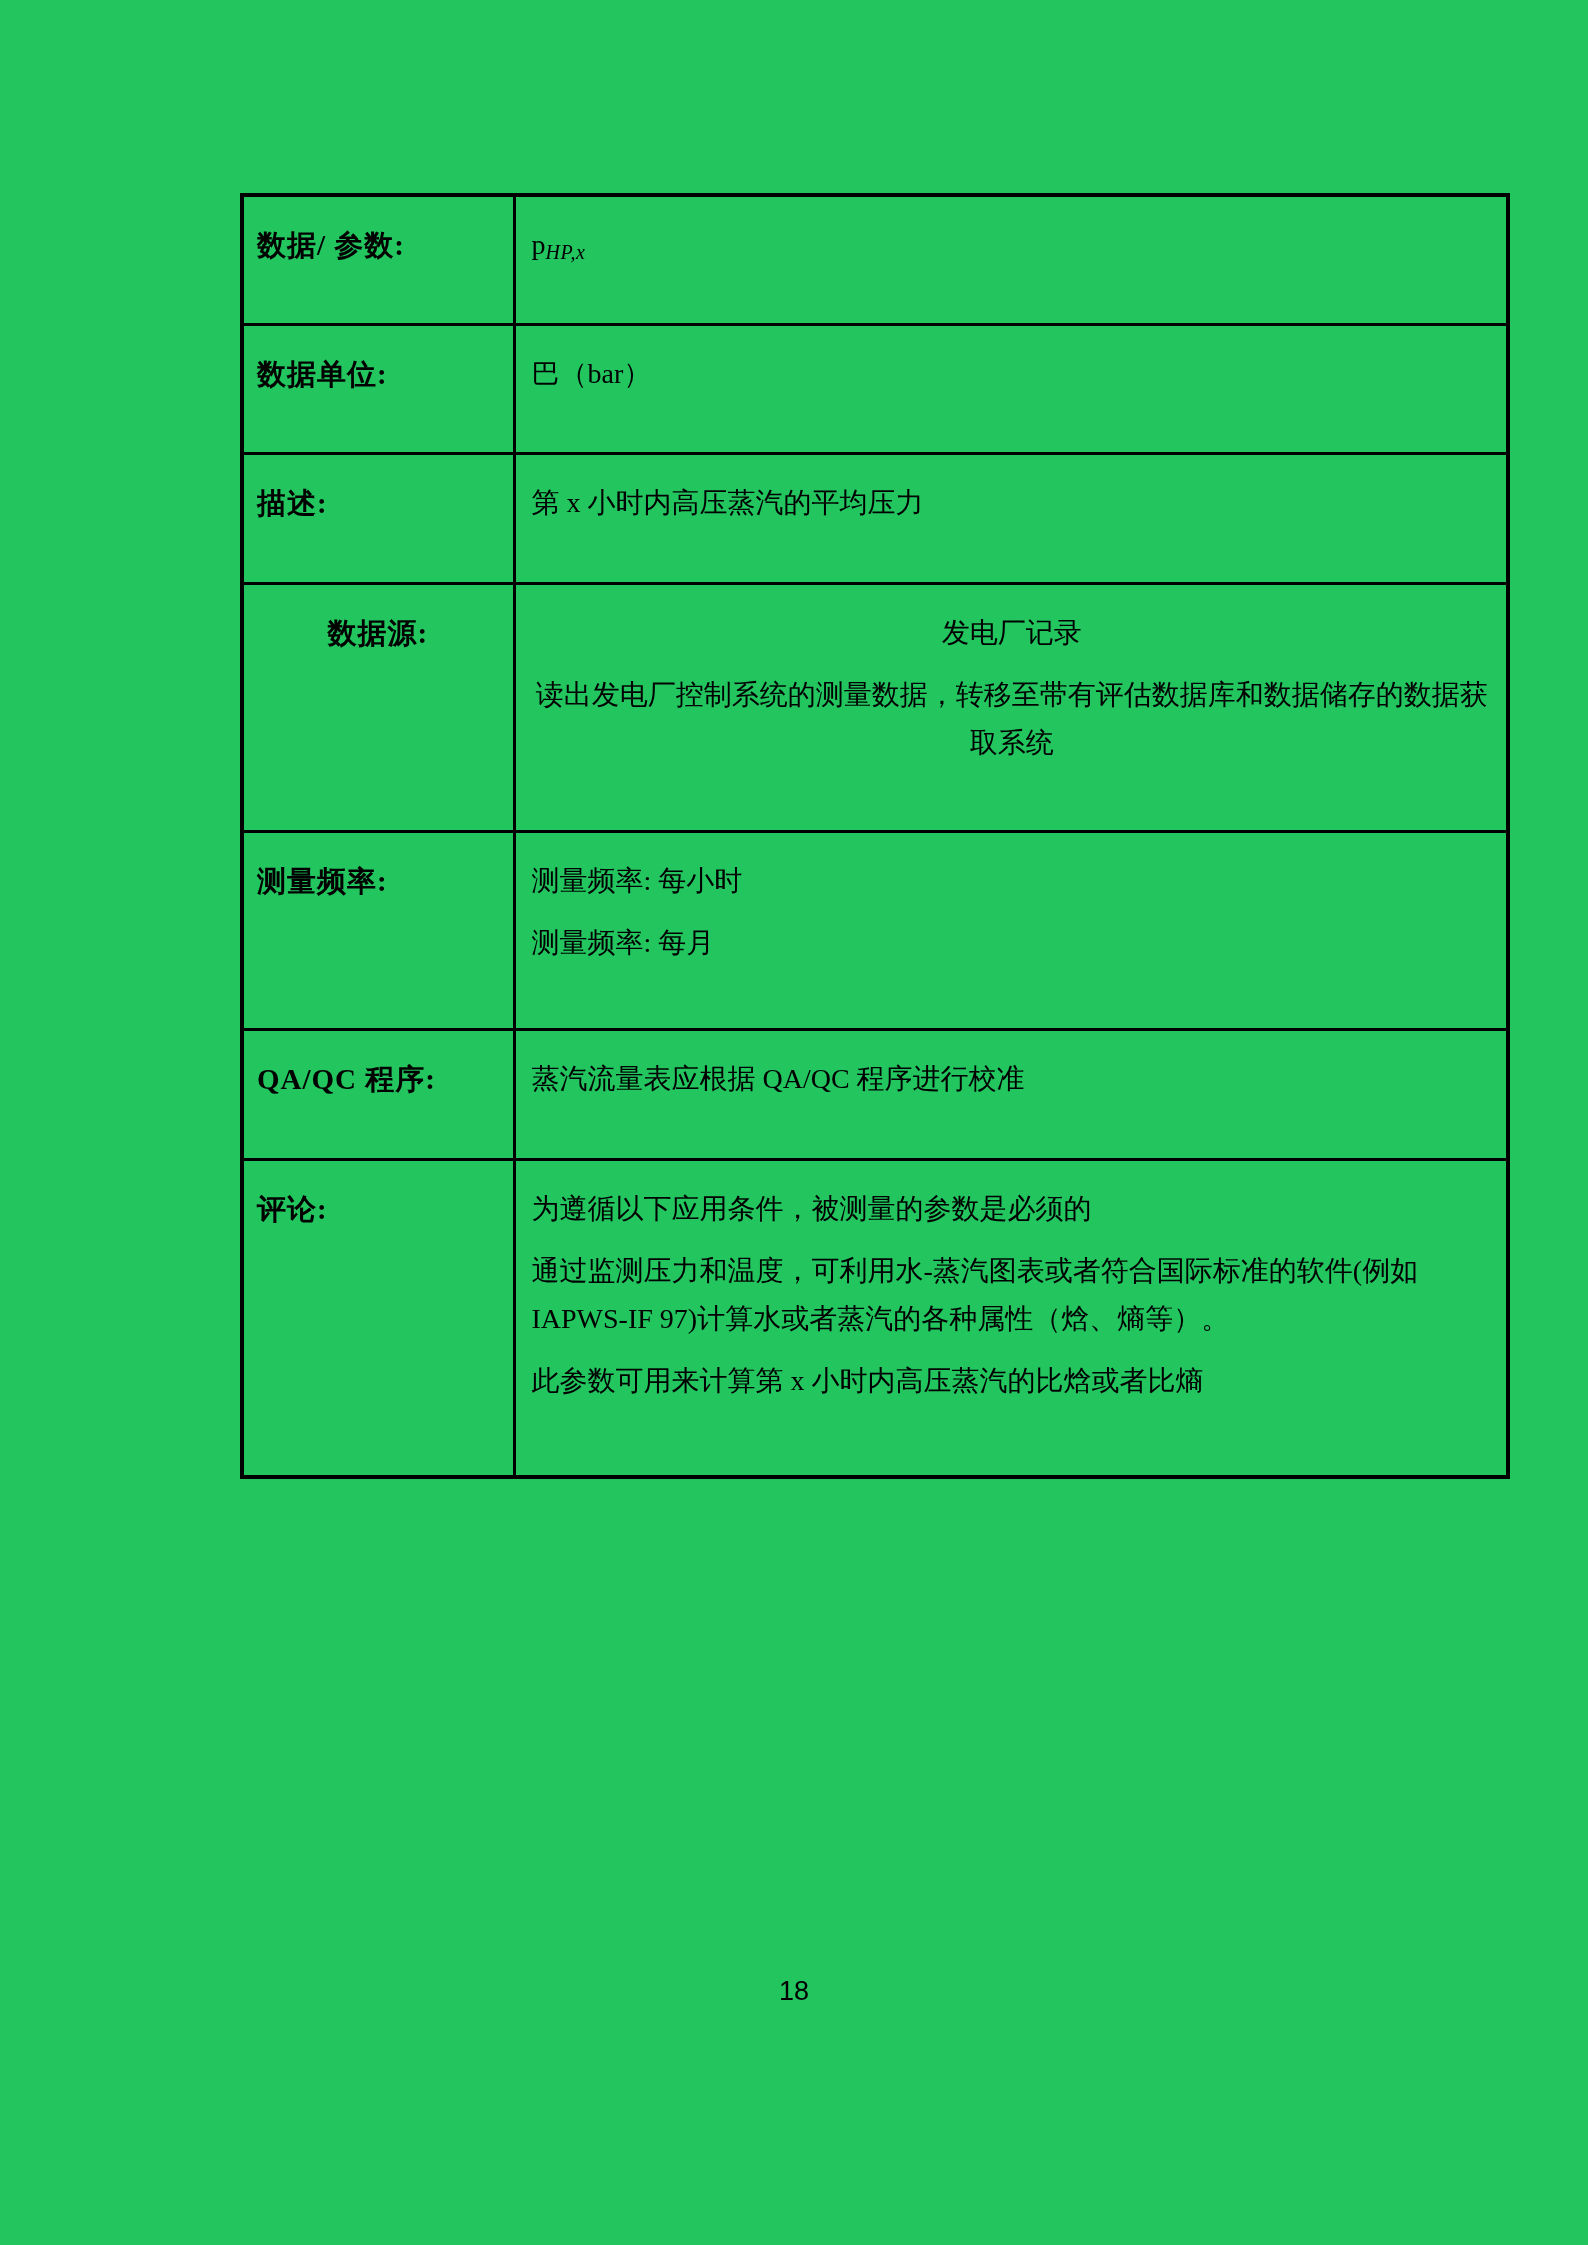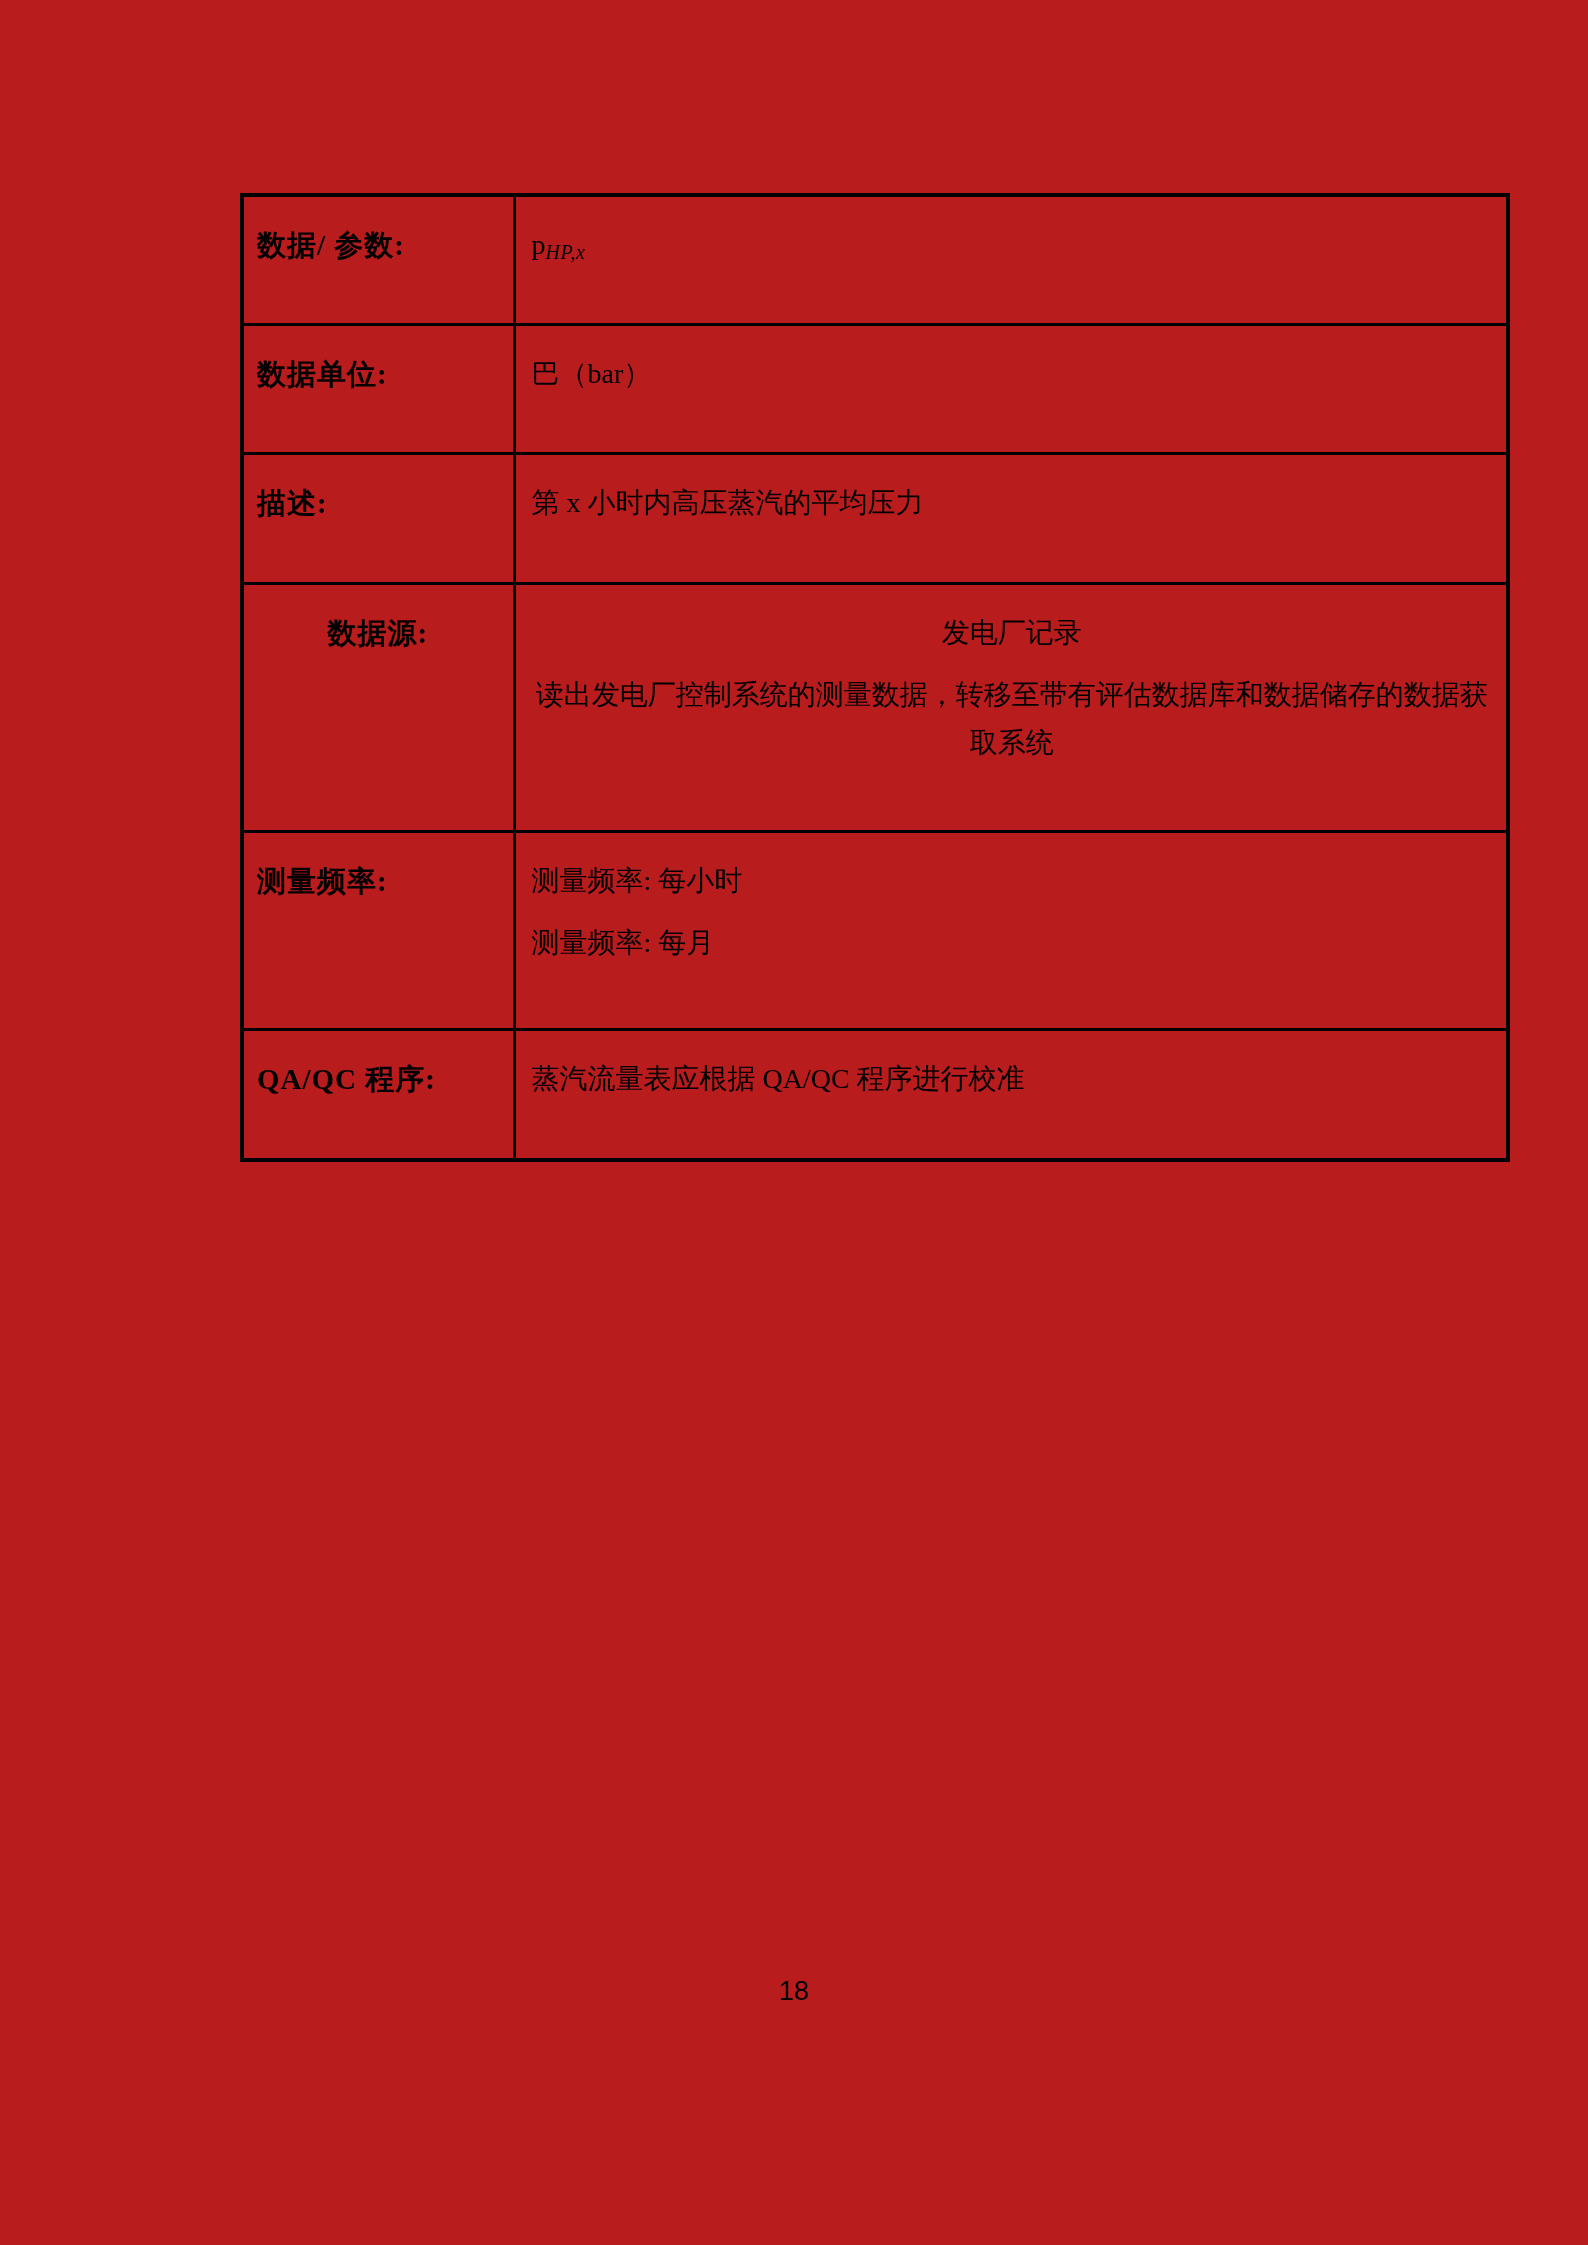--- a/index.html
+++ b/index.html
@@ -10,21 +10,21 @@
   body {
     width: 1588px;
     height: 2245px;
     position: relative;
     font-family: "Liberation Serif", "DejaVu Serif", serif;
     color: #000000;
   }
   .page {
     position: absolute;
     inset: 0;
-    background: #b91c1c;
+    background: #22c55e;
   }
   table.param-table {
     position: absolute;
     left: 240px;
     top: 193px;
     width: 1266px;
     border-collapse: collapse;
     table-layout: fixed;
     border: 4px solid #000000;
   }
@@ -142,19 +142,29 @@
 
       <tr class="r7">
         <td class="label-cell">
           <span>QA/QC 程序:</span>
         </td>
         <td class="value-cell">
           <p>蒸汽流量表应根据 QA/QC 程序进行校准</p>
         </td>
       </tr>
 
+      <tr class="r8">
+        <td class="label-cell">
+          <span>评论:</span>
+        </td>
+        <td class="value-cell">
+          <p>为遵循以下应用条件，被测量的参数是必须的</p>
+          <p>通过监测压力和温度，可利用水-蒸汽图表或者符合国际标准的软件(例如 IAPWS-IF 97)计算水或者蒸汽的各种属性（焓、熵等）。</p>
+          <p>此参数可用来计算第 x 小时内高压蒸汽的比焓或者比熵</p>
+        </td>
+      </tr>
 
     </tbody>
   </table>
 
   <div class="page-number">18</div>
 
 </div>
 
 </body></html>

